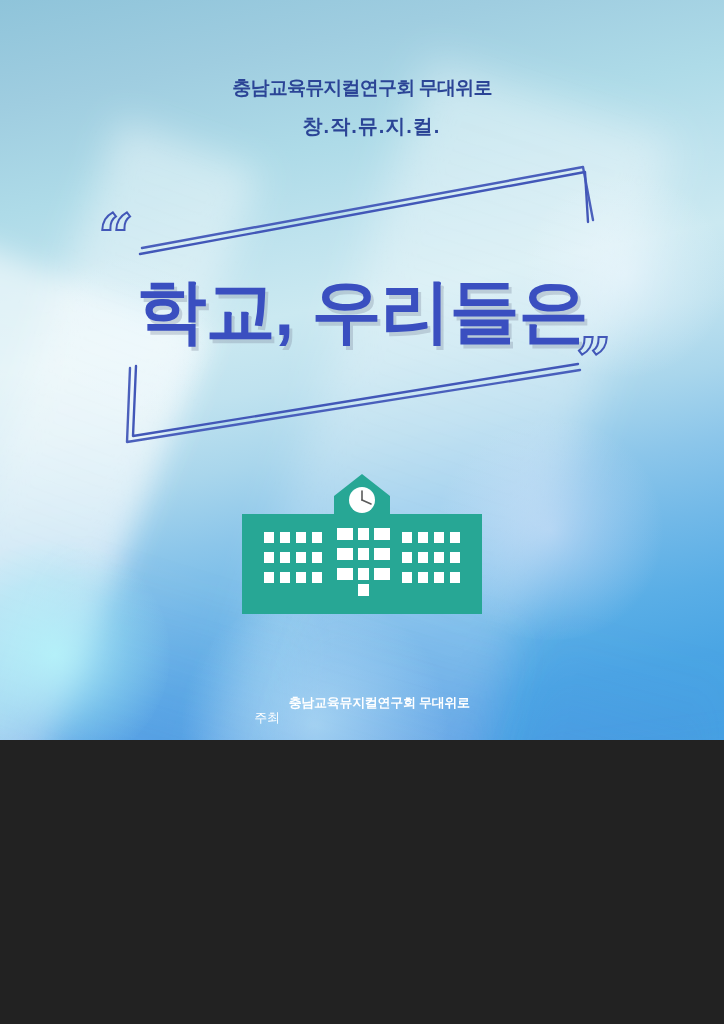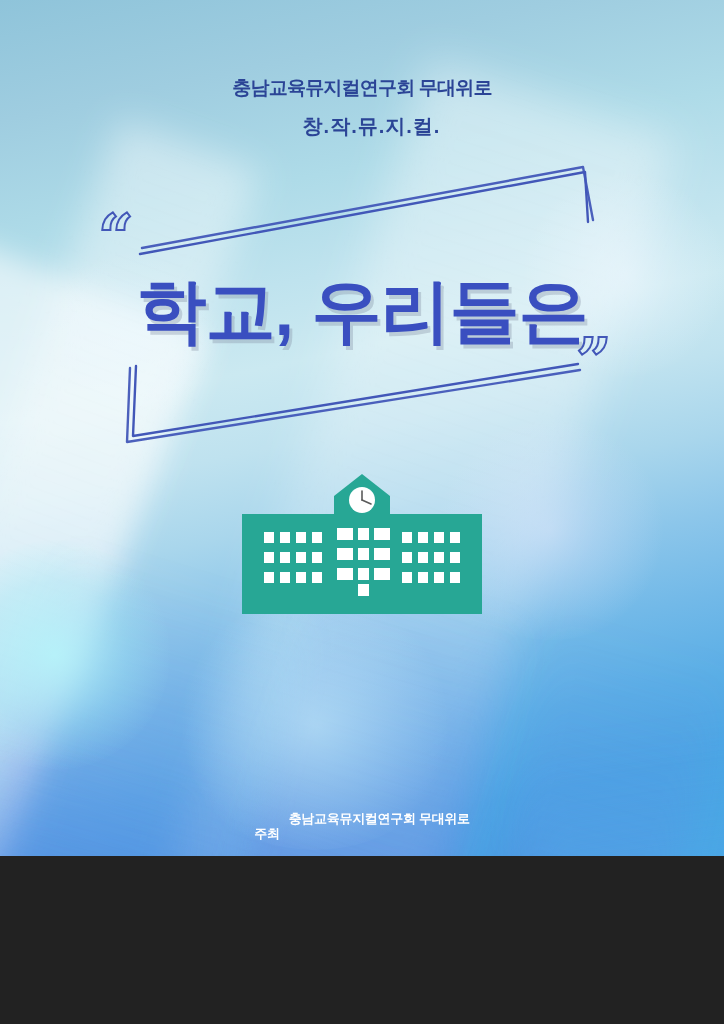--- a/index.html
+++ b/index.html
@@ -3,21 +3,21 @@
 <meta charset="utf-8">
 <style>
   html, body {
     margin: 0;
     padding: 0;
     background: #222;
   }
   #poster {
     position: relative;
     width: 724px;
-    height: 856px;
+    height: 740px;
     overflow: hidden;
     font-family: "Liberation Sans", "DejaVu Sans", sans-serif;
     background: linear-gradient(168deg,
         #8fc4da 0%,
         #9fcde0 12%,
         #aedbe8 24%,
         #bfe3ee 34%,
         #cbe9f1 42%,
         #bfe2ef 50%,
         #a9d6ec 58%,
@@ -236,21 +236,21 @@
     justify-content: center;
     align-items: center;
     gap: 34px;
     z-index: 7;
     font-size: 13px;
     font-weight: 800;
     color: #ffffff;
     letter-spacing: -0.3px;
   }
   .footer-group { display: flex; align-items: center; gap: 9px; }
-  .footer-label { font-weight: 700; margin-top: 30px; }
+  .footer-label { font-weight: 400; margin-top: 30px; }
   .footer-item { font-weight: 800; }
 </style>
 </head>
 <body>
 
 <div id="poster">
 
   <div class="band band-a"></div>
   <div class="band band-b"></div>
   <div class="band band-c"></div>

